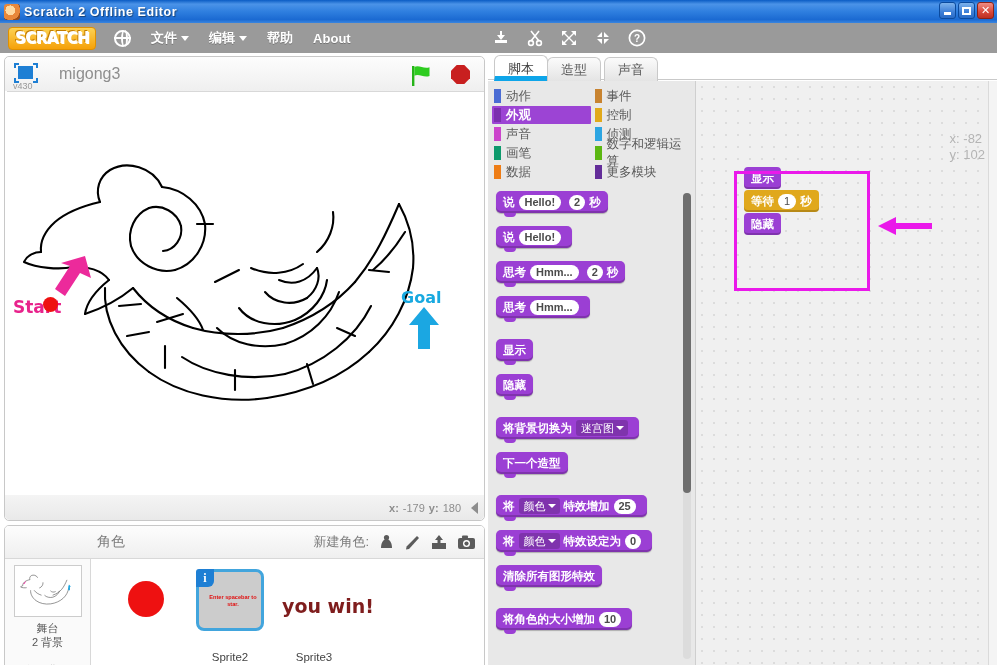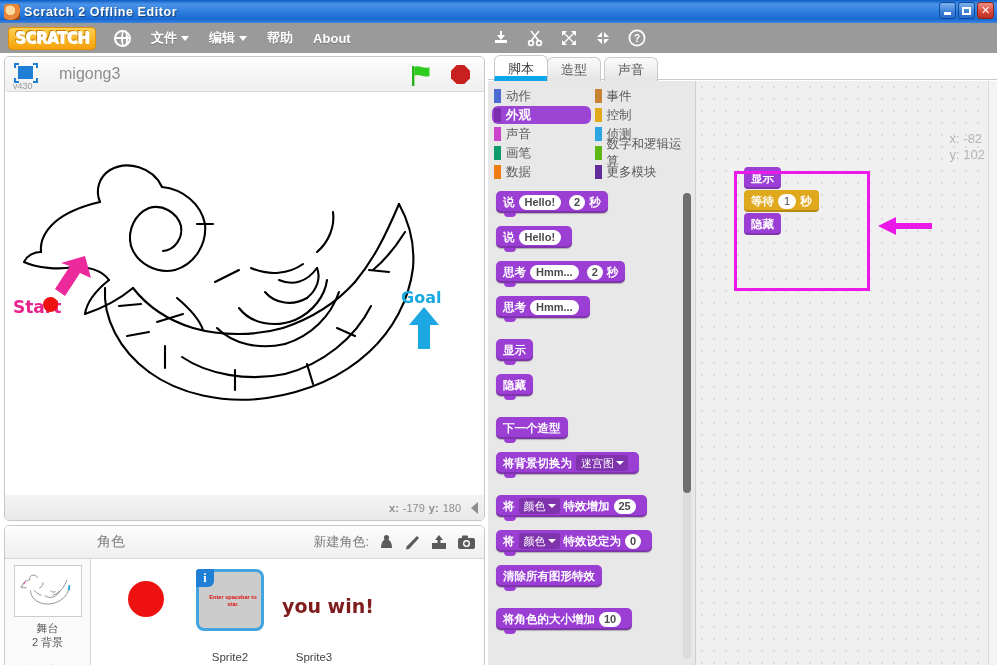--- a/index.html
+++ b/index.html
@@ -203,21 +203,21 @@
     border: 1px solid #c9c9c9; border-bottom:none;
     border-radius: 6px 6px 0 0;
   }
   .tab.active { background: #fff; color:#3f3f3f; border-bottom: 5px solid #0ea5e9; top: 2px; height: 26px; line-height: 25px; }
 
   
   #palette { position: absolute; left: 0; top: 28px; width: 207px; bottom: 0; background:#e8e8e8; overflow:hidden; }
   #categories { padding: 6px 4px 4px 4px; display: grid; grid-template-columns: 1fr 1fr; gap: 1px 2px; background: #e8e8e8;}
   .cat { display:flex; align-items:center; height: 18px; font-size: 12.5px; color:#5a5a5a; padding-left: 2px; cursor:default; }
   .cat .sw { width: 7px; height: 14px; margin-right: 5px; flex:none; }
-  .cat.selected { background: #9c44d4; color:#fff; font-weight:bold; border-radius: 6px; }
+  .cat.selected { background: #9c44d4; color:#fff; font-weight:bold; border-radius: 1px; }
   .cat.selected .sw { background:#7b2fae !important; }
 
   #blocklist { position:absolute; left:0; top:104px; right:0; bottom:0; overflow:hidden; padding: 6px 0 0 8px; }
   .blk {
     display:inline-flex; align-items:center; position: relative;
     background:#9b3fd4; color:#fff; font-weight:bold; font-size:11.5px;
     border-radius: 5px; padding: 3px 7px; margin-bottom: 13px;
     box-shadow: inset 0 -2px 0 rgba(0,0,0,.18), 0 1px 1px rgba(0,0,0,.25);
     height: 22px; white-space: nowrap;
   }
@@ -616,26 +616,26 @@
           <span>显示</span>
         </div></div>
 
         <div class="blk-row"><div class="blk">
           <span>隐藏</span>
         </div></div>
         <div class="gap"></div>
 
 
         <div class="blk-row"><div class="blk">
-          <span>下一个造型</span>
-        </div></div>
-
-        <div class="blk-row"><div class="blk">
           <span>将背景切换为</span>
           <span class="drop">迷宫图</span>
+        </div></div>
+
+        <div class="blk-row"><div class="blk">
+          <span>下一个造型</span>
         </div></div>
         <div class="gap"></div>
 
         <div class="blk-row"><div class="blk">
           <span>将</span>
           <span class="drop">颜色</span>
           <span>特效增加</span>
           <span class="slot num">25</span>
         </div></div>
 

